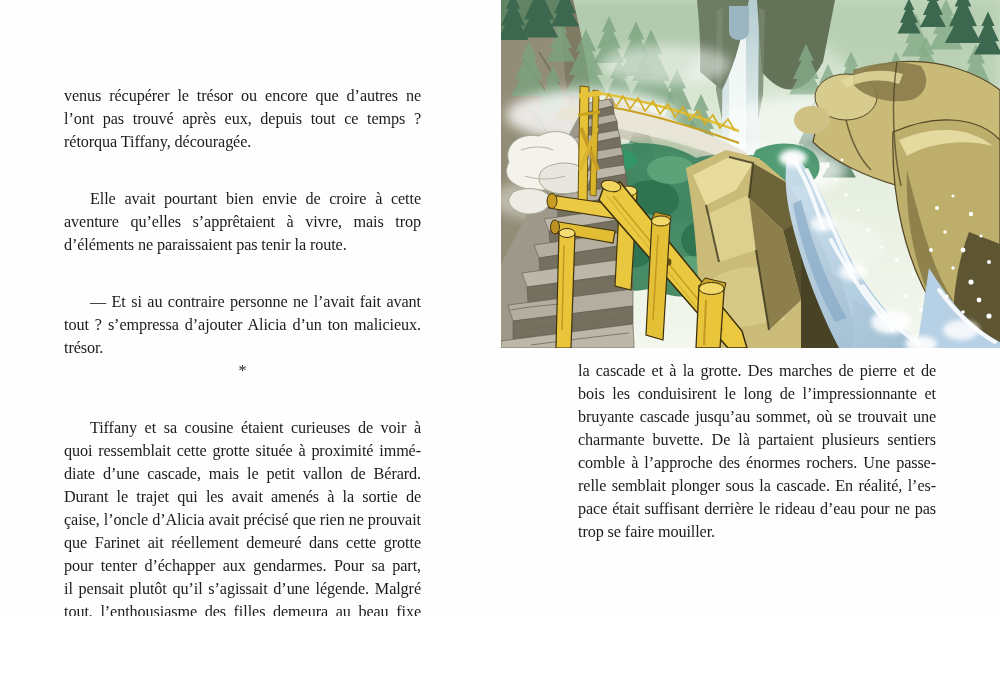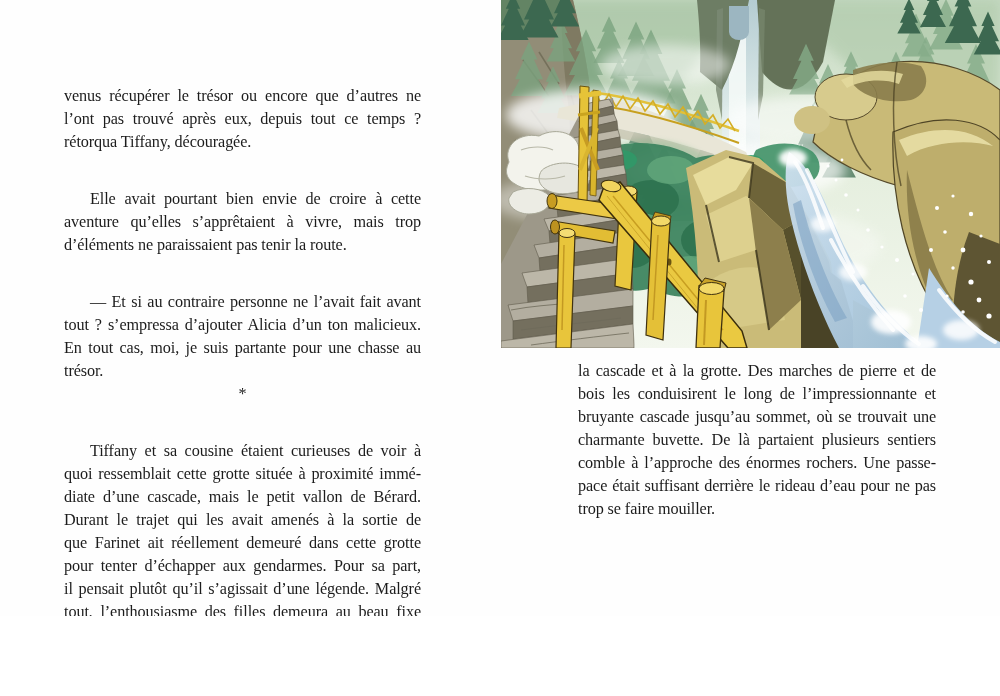--- a/index.html
+++ b/index.html
@@ -27,27 +27,27 @@
   <section>
     <div class="text-col" id="left-col">
         <div class="jline">venus récupérer le trésor ou encore que d’autres ne</div>
         <div class="jline">l’ont pas trouvé après eux, depuis tout ce temps ?</div>
         <div class="jline last">rétorqua Tiffany, découragée.</div>
         <div class="jline indent">Elle avait pourtant bien envie de croire à cette</div>
         <div class="jline">aventure qu’elles s’apprêtaient à vivre, mais trop</div>
         <div class="jline last">d’éléments ne paraissaient pas tenir la route.</div>
         <div class="jline indent">— Et si au contraire personne ne l’avait fait avant</div>
         <div class="jline">tout ? s’empressa d’ajouter Alicia d’un ton malicieux.</div>
-        <div class="jline">En tout cas, moi, je suis partante pour une chasse au</div>
         <div class="jline last">trésor.</div>
         <div class="jline sep">*</div>
         <div class="jline indent">Tiffany et sa cousine étaient curieuses de voir à</div>
         <div class="jline">quoi ressemblait cette grotte située à proximité immé-</div>
         <div class="jline">diate d’une cascade, mais le petit vallon de Bérard.</div>
         <div class="jline">Durant le trajet qui les avait amenés à la sortie de</div>
+        <div class="jline">çaise, l’oncle d’Alicia avait précisé que rien ne prouvait</div>
         <div class="jline">que Farinet ait réellement demeuré dans cette grotte</div>
         <div class="jline">pour tenter d’échapper aux gendarmes. Pour sa part,</div>
         <div class="jline">il pensait plutôt qu’il s’agissait d’une légende. Malgré</div>
         <div class="jline">tout, l’enthousiasme des filles demeura au beau fixe</div>
         <div class="jline last">tout le long du chemin bucolique qui les amenait à</div>
       </div>
     <div class="page-num" id="pn-left">·56·</div>
   </section>
 
   <section>
@@ -320,19 +320,20 @@
         </g>
       </svg>
     </figure>
 
     <div class="text-col" id="right-col">
         <div class="jline">la cascade et à la grotte. Des marches de pierre et de</div>
         <div class="jline">bois les conduisirent le long de l’impressionnante et</div>
         <div class="jline">bruyante cascade jusqu’au sommet, où se trouvait une</div>
         <div class="jline">charmante buvette. De là partaient plusieurs sentiers</div>
         <div class="jline">comble à l’approche des énormes rochers. Une passe-</div>
+        <div class="jline">relle semblait plonger sous la cascade. En réalité, l’es-</div>
         <div class="jline">pace était suffisant derrière le rideau d’eau pour ne pas</div>
         <div class="jline last">trop se faire mouiller.</div>
       </div>
     <div class="page-num" id="pn-right">·57·</div>
   </section>
 
 </div>
 
 </body></html>

